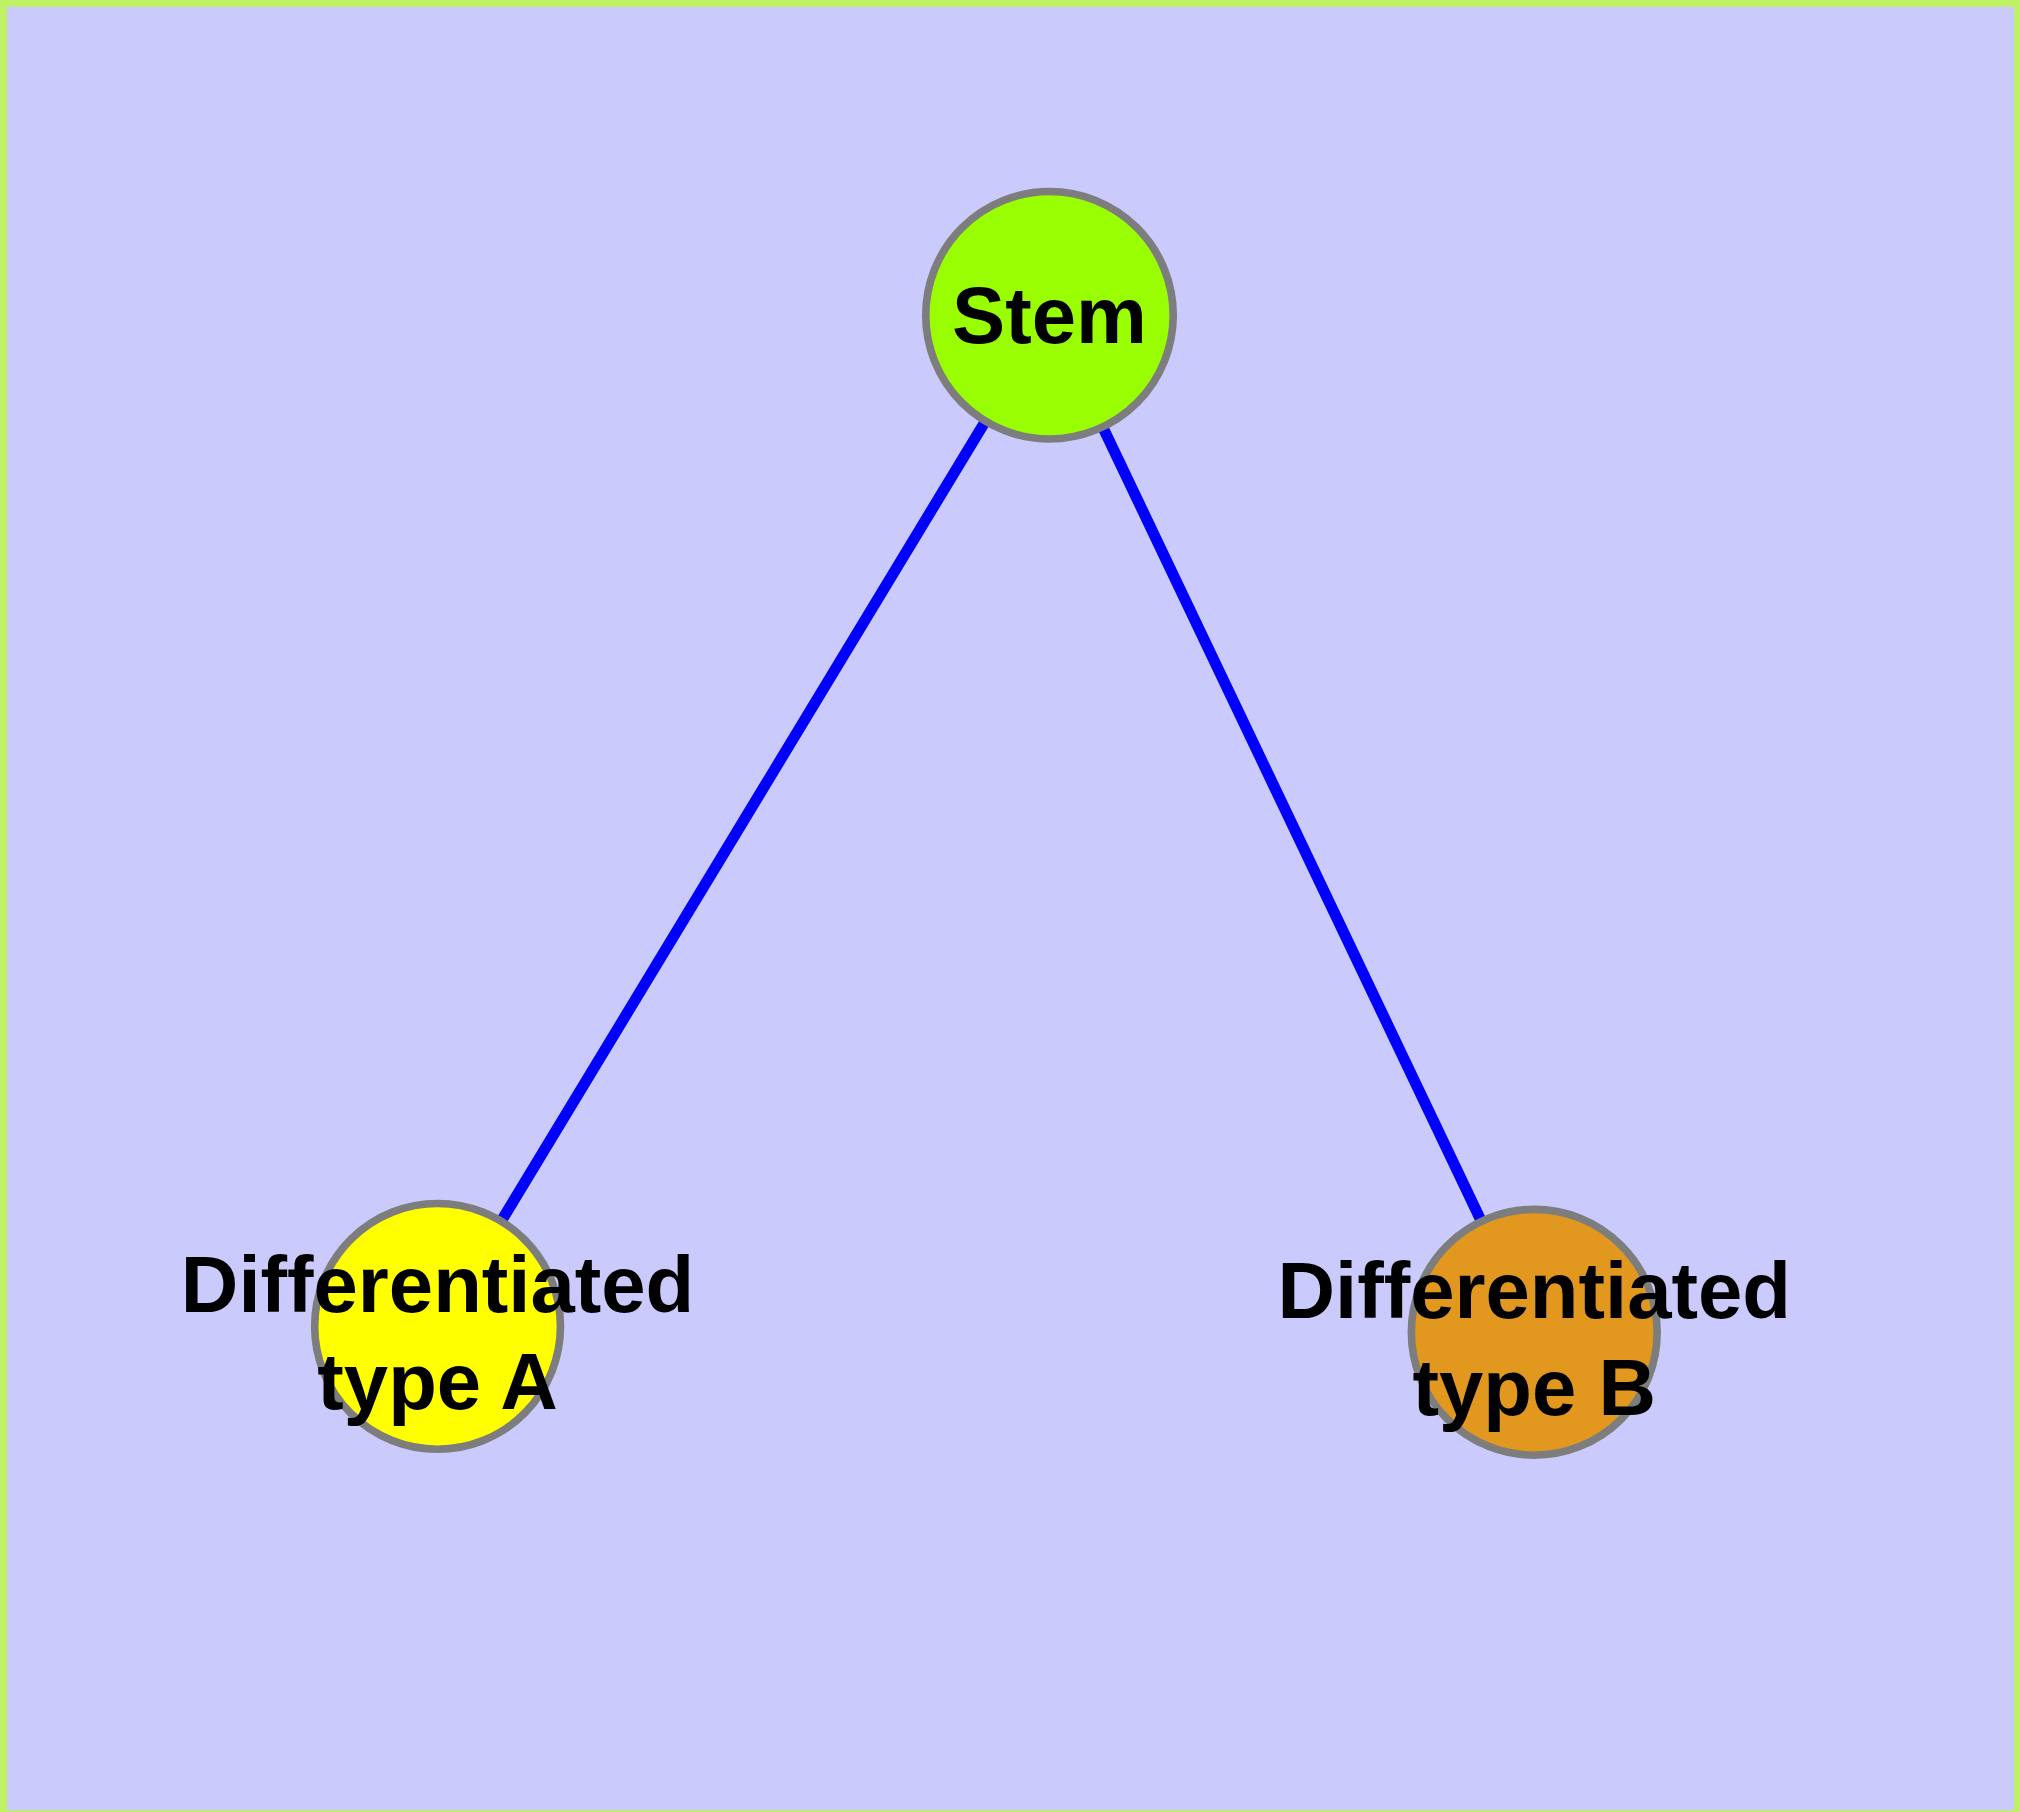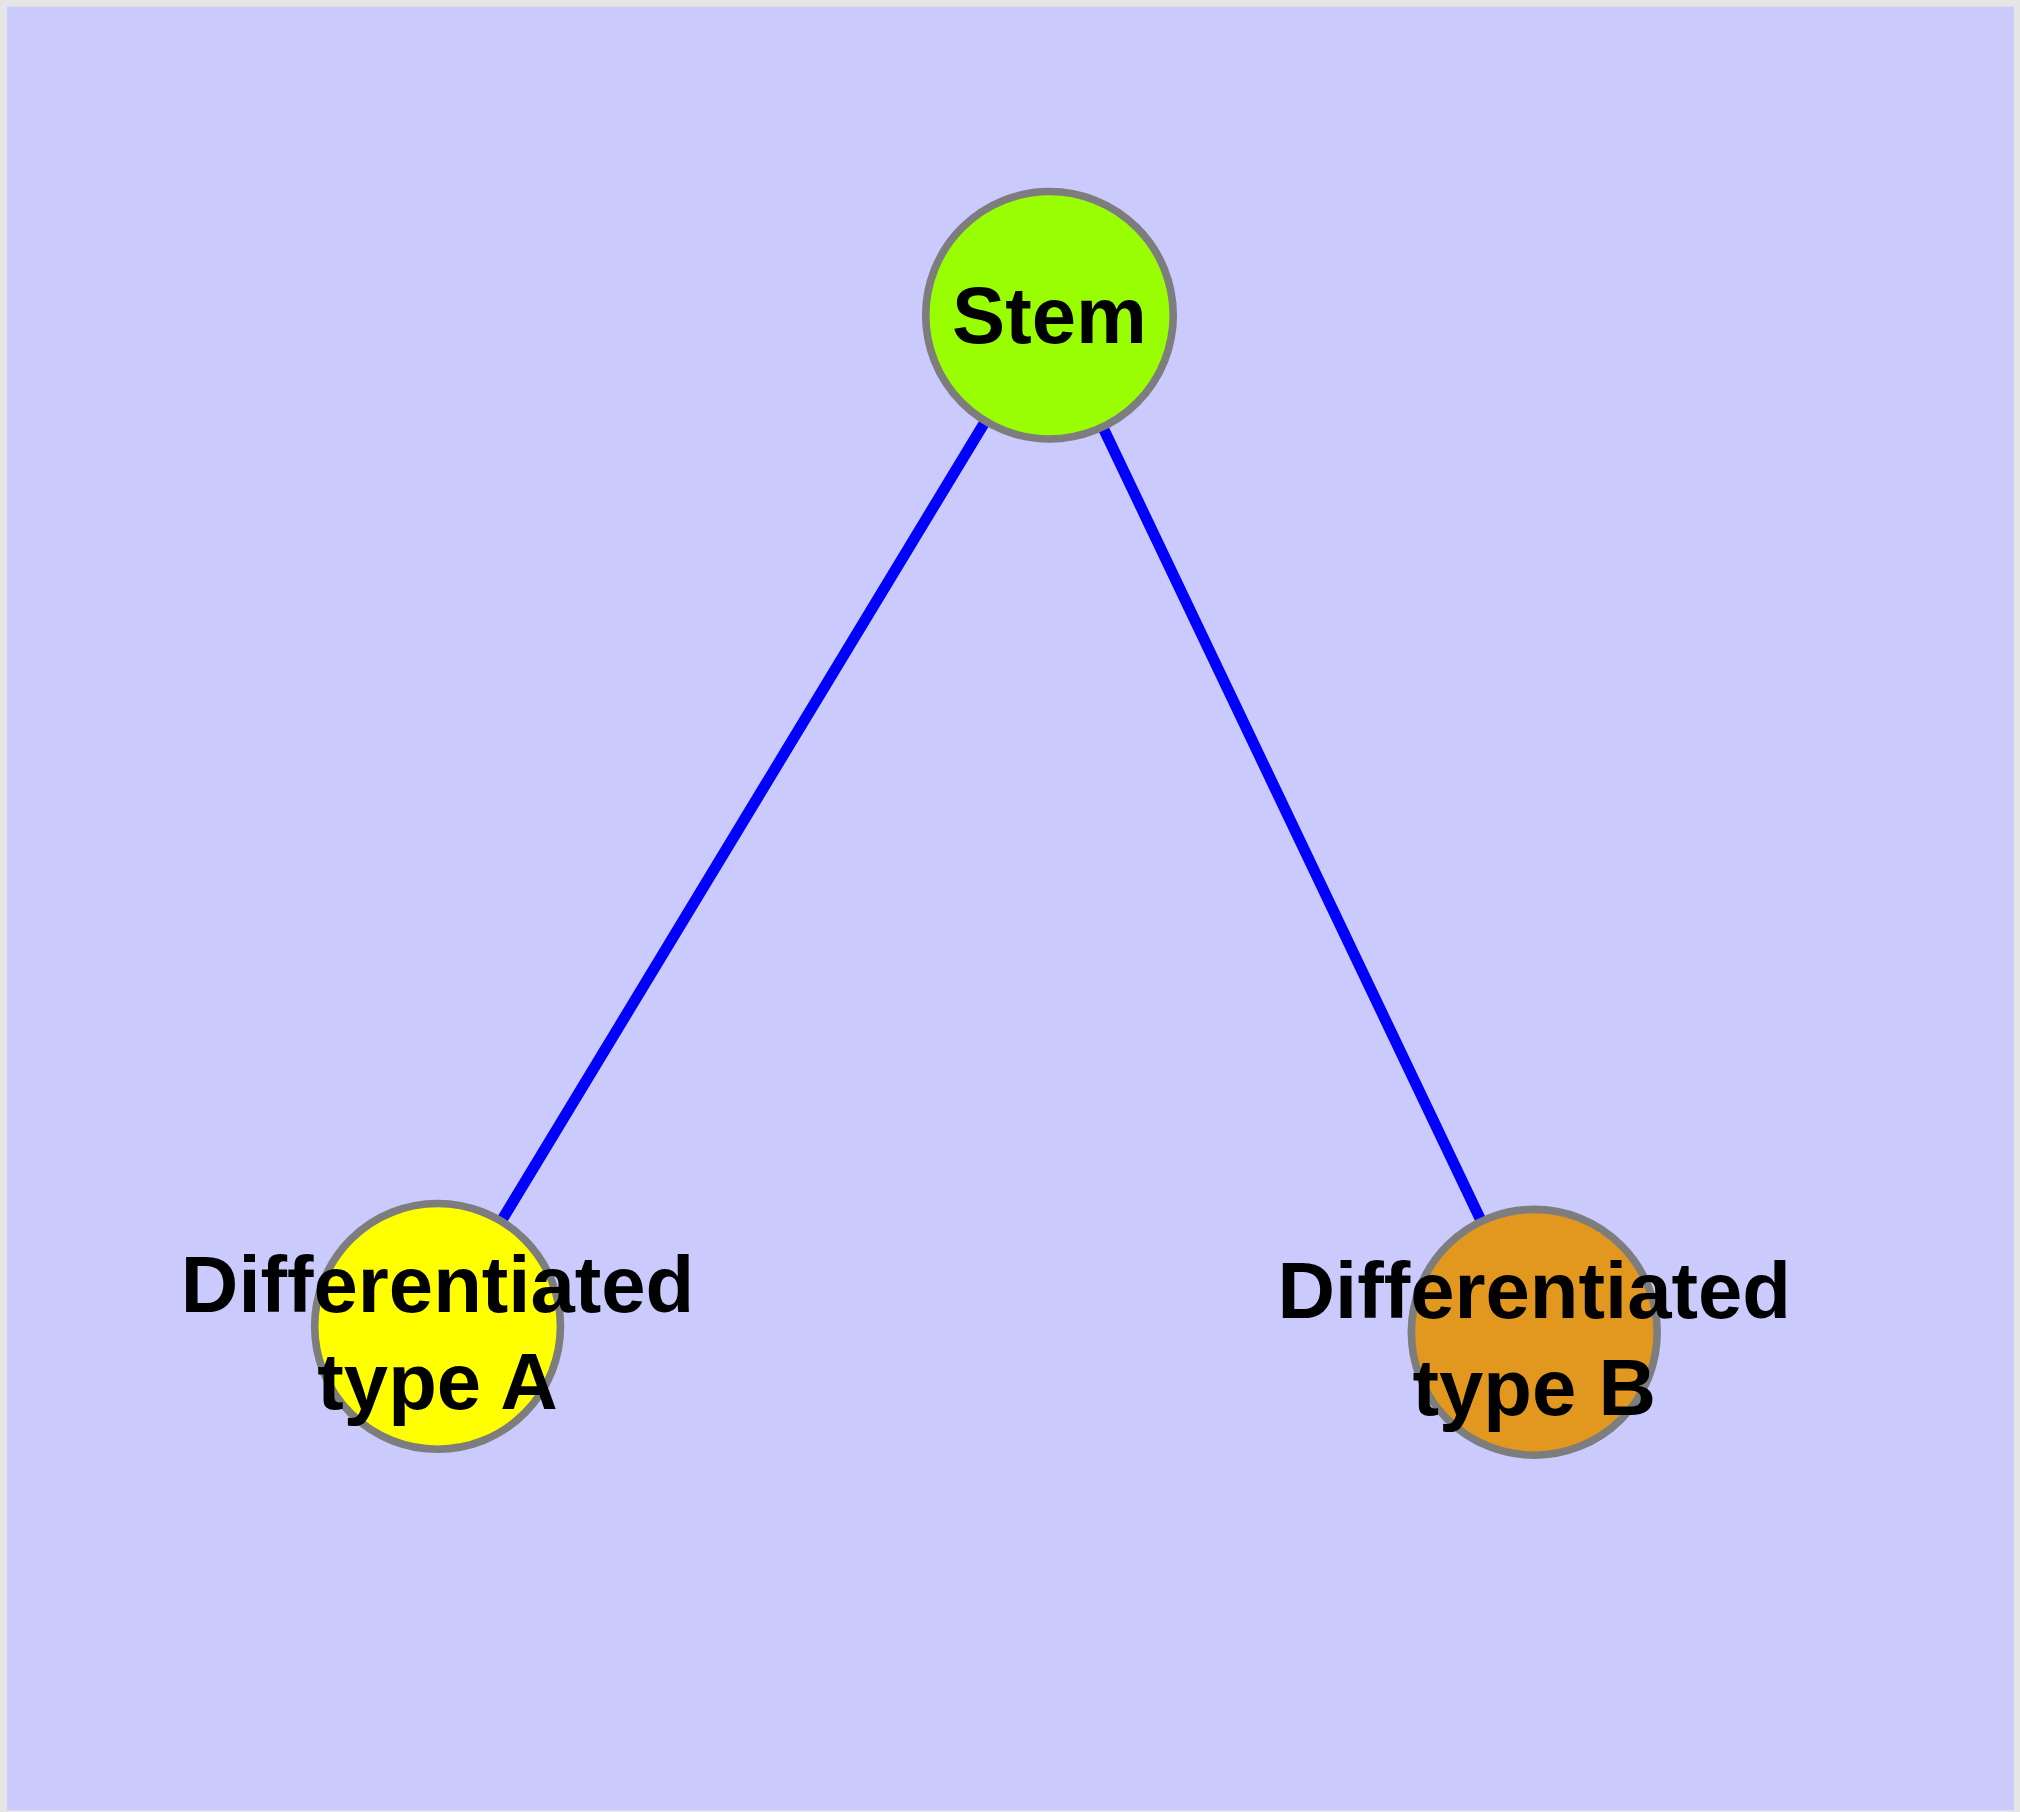--- a/index.html
+++ b/index.html
@@ -4,21 +4,21 @@
 <style>
   html, body {
     margin: 0;
     padding: 0;
     background: #ffffff;
   }
   .stage {
     position: relative;
     width: 2021px;
     height: 1812px;
-    background: #e5e5e5;
+    background: #bef264;
     overflow: hidden;
   }
   .stage svg {
     position: absolute;
     left: 0;
     top: 0;
     width: 2021px;
     height: 1812px;
     display: block;
   }

